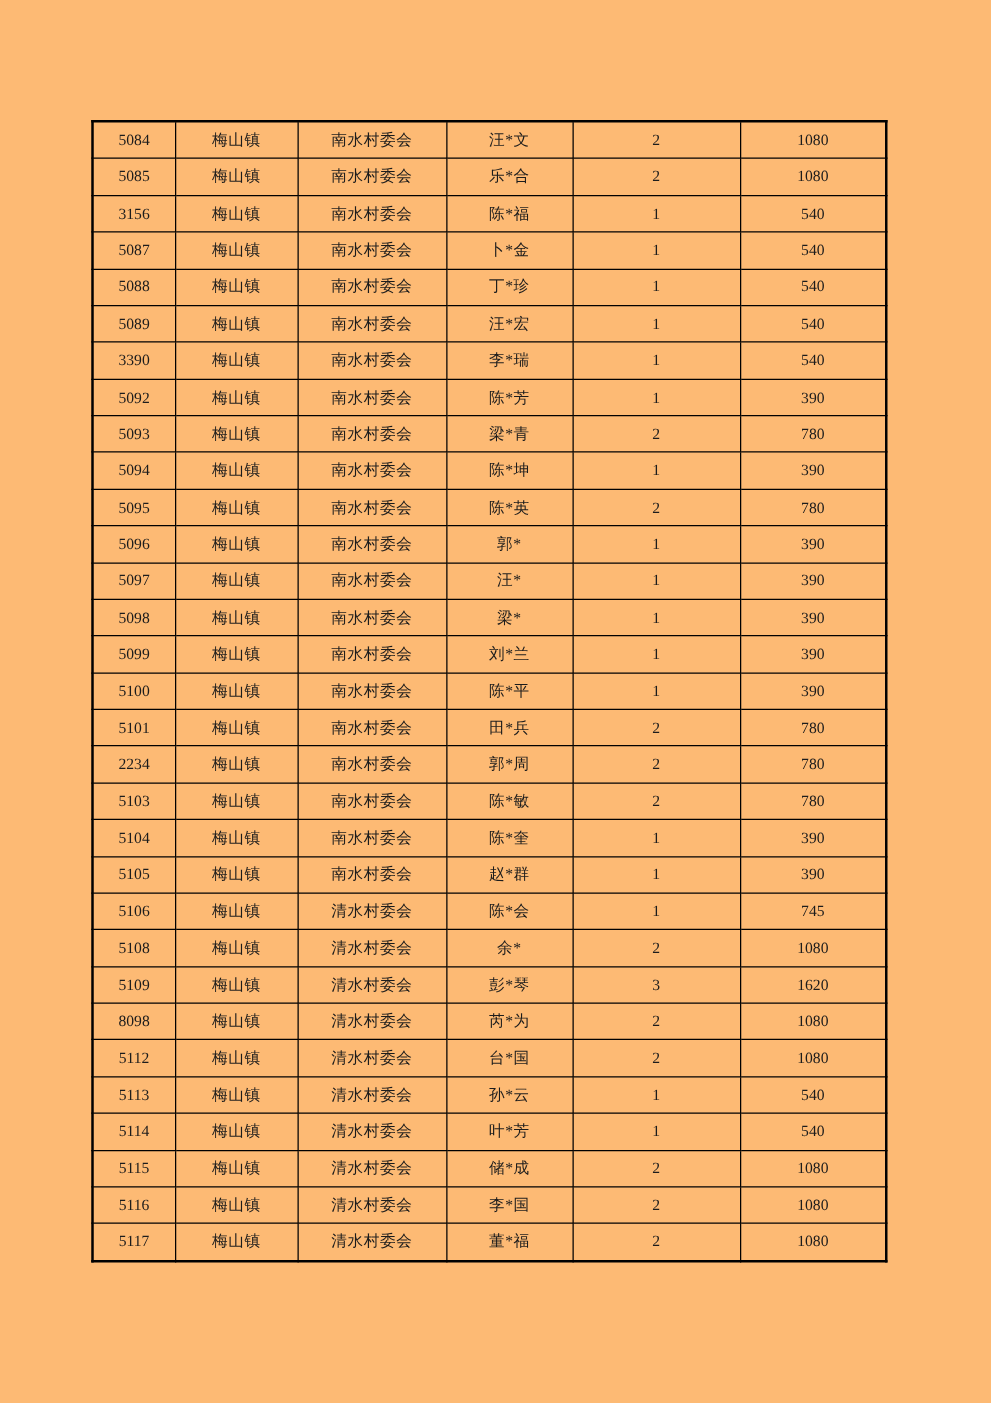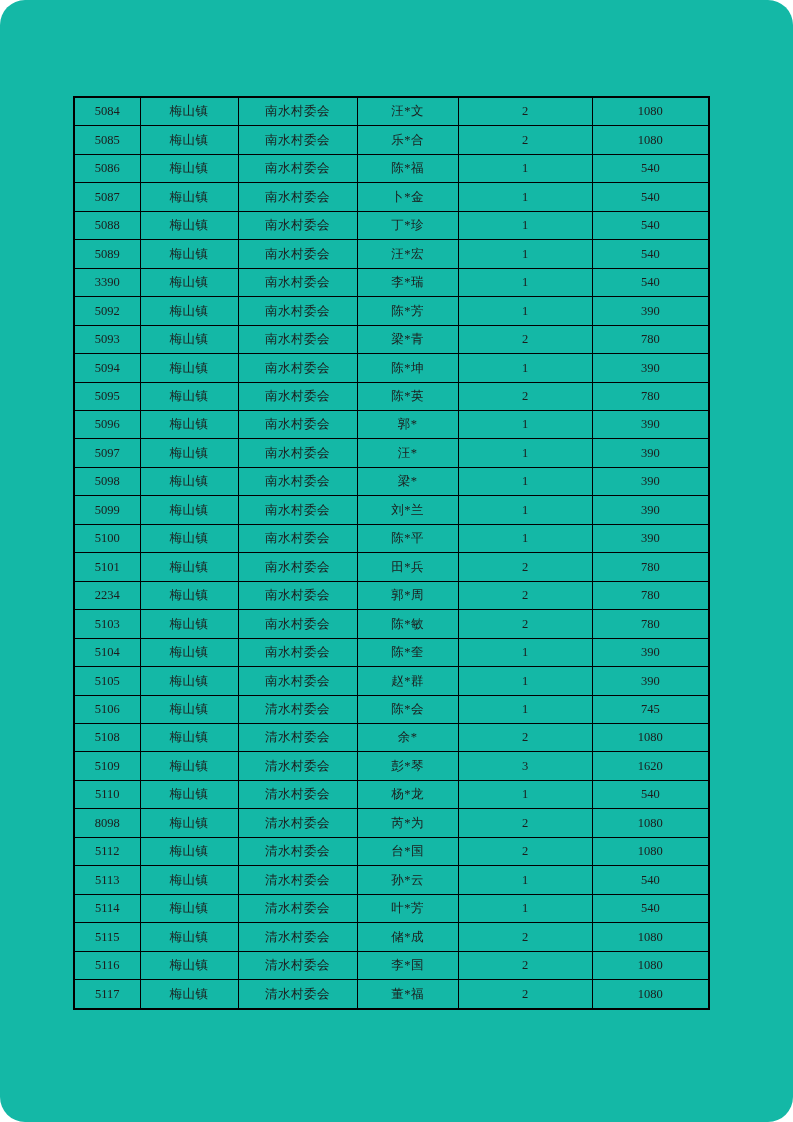--- a/index.html
+++ b/index.html
@@ -11,22 +11,21 @@
     height: 1122px;
     background: #ffffff;
     position: relative;
     font-family: "Liberation Serif", "DejaVu Serif", serif;
     color: #1c1c1c;
     overflow: hidden;
   }
   .doc-page {
     position: absolute;
     inset: 0;
-    background: #14b8a6;
-    border-radius: 25px;
+    background: #fdba74;
   }
   table.roster {
     position: absolute;
     left: 73px;
     top: 96px;
     width: 635px;
     height: 914px;
     border-collapse: collapse;
     table-layout: fixed;
     border: 2px solid #000000;
@@ -71,21 +70,21 @@
   </tr>
         <tr>
     <td class="num">5085</td>
     <td>梅山镇</td>
     <td>南水村委会</td>
     <td>乐*合</td>
     <td class="num">2</td>
     <td class="num">1080</td>
   </tr>
         <tr>
-    <td class="num">5086</td>
+    <td class="num">3156</td>
     <td>梅山镇</td>
     <td>南水村委会</td>
     <td>陈*福</td>
     <td class="num">1</td>
     <td class="num">540</td>
   </tr>
         <tr>
     <td class="num">5087</td>
     <td>梅山镇</td>
     <td>南水村委会</td>
@@ -245,28 +244,20 @@
     <td class="num">2</td>
     <td class="num">1080</td>
   </tr>
         <tr>
     <td class="num">5109</td>
     <td>梅山镇</td>
     <td>清水村委会</td>
     <td>彭*琴</td>
     <td class="num">3</td>
     <td class="num">1620</td>
-  </tr>
-        <tr>
-    <td class="num">5110</td>
-    <td>梅山镇</td>
-    <td>清水村委会</td>
-    <td>杨*龙</td>
-    <td class="num">1</td>
-    <td class="num">540</td>
   </tr>
         <tr>
     <td class="num">8098</td>
     <td>梅山镇</td>
     <td>清水村委会</td>
     <td>芮*为</td>
     <td class="num">2</td>
     <td class="num">1080</td>
   </tr>
         <tr>

